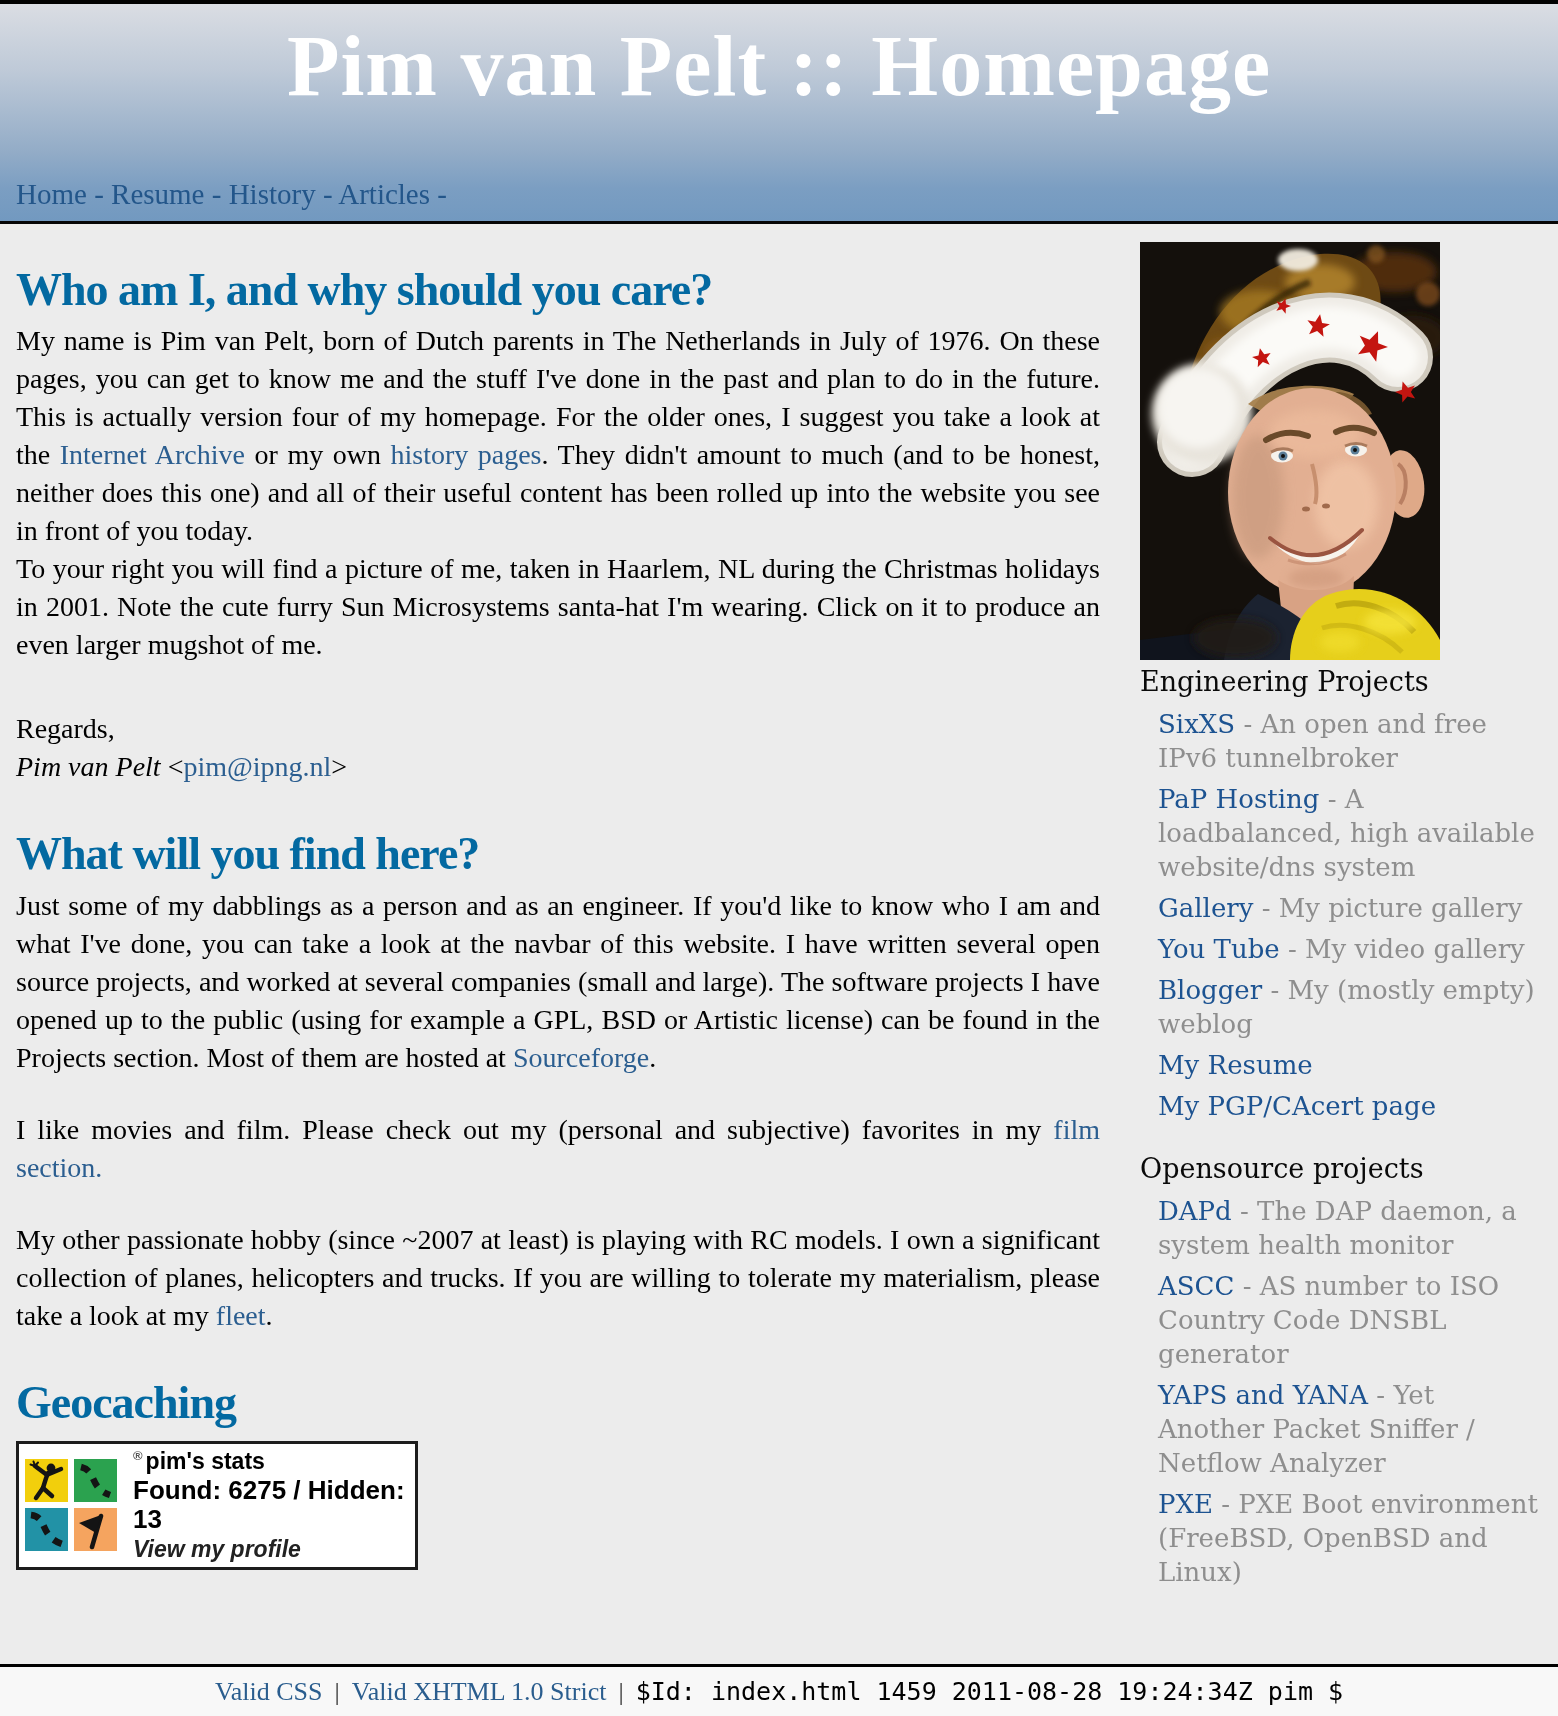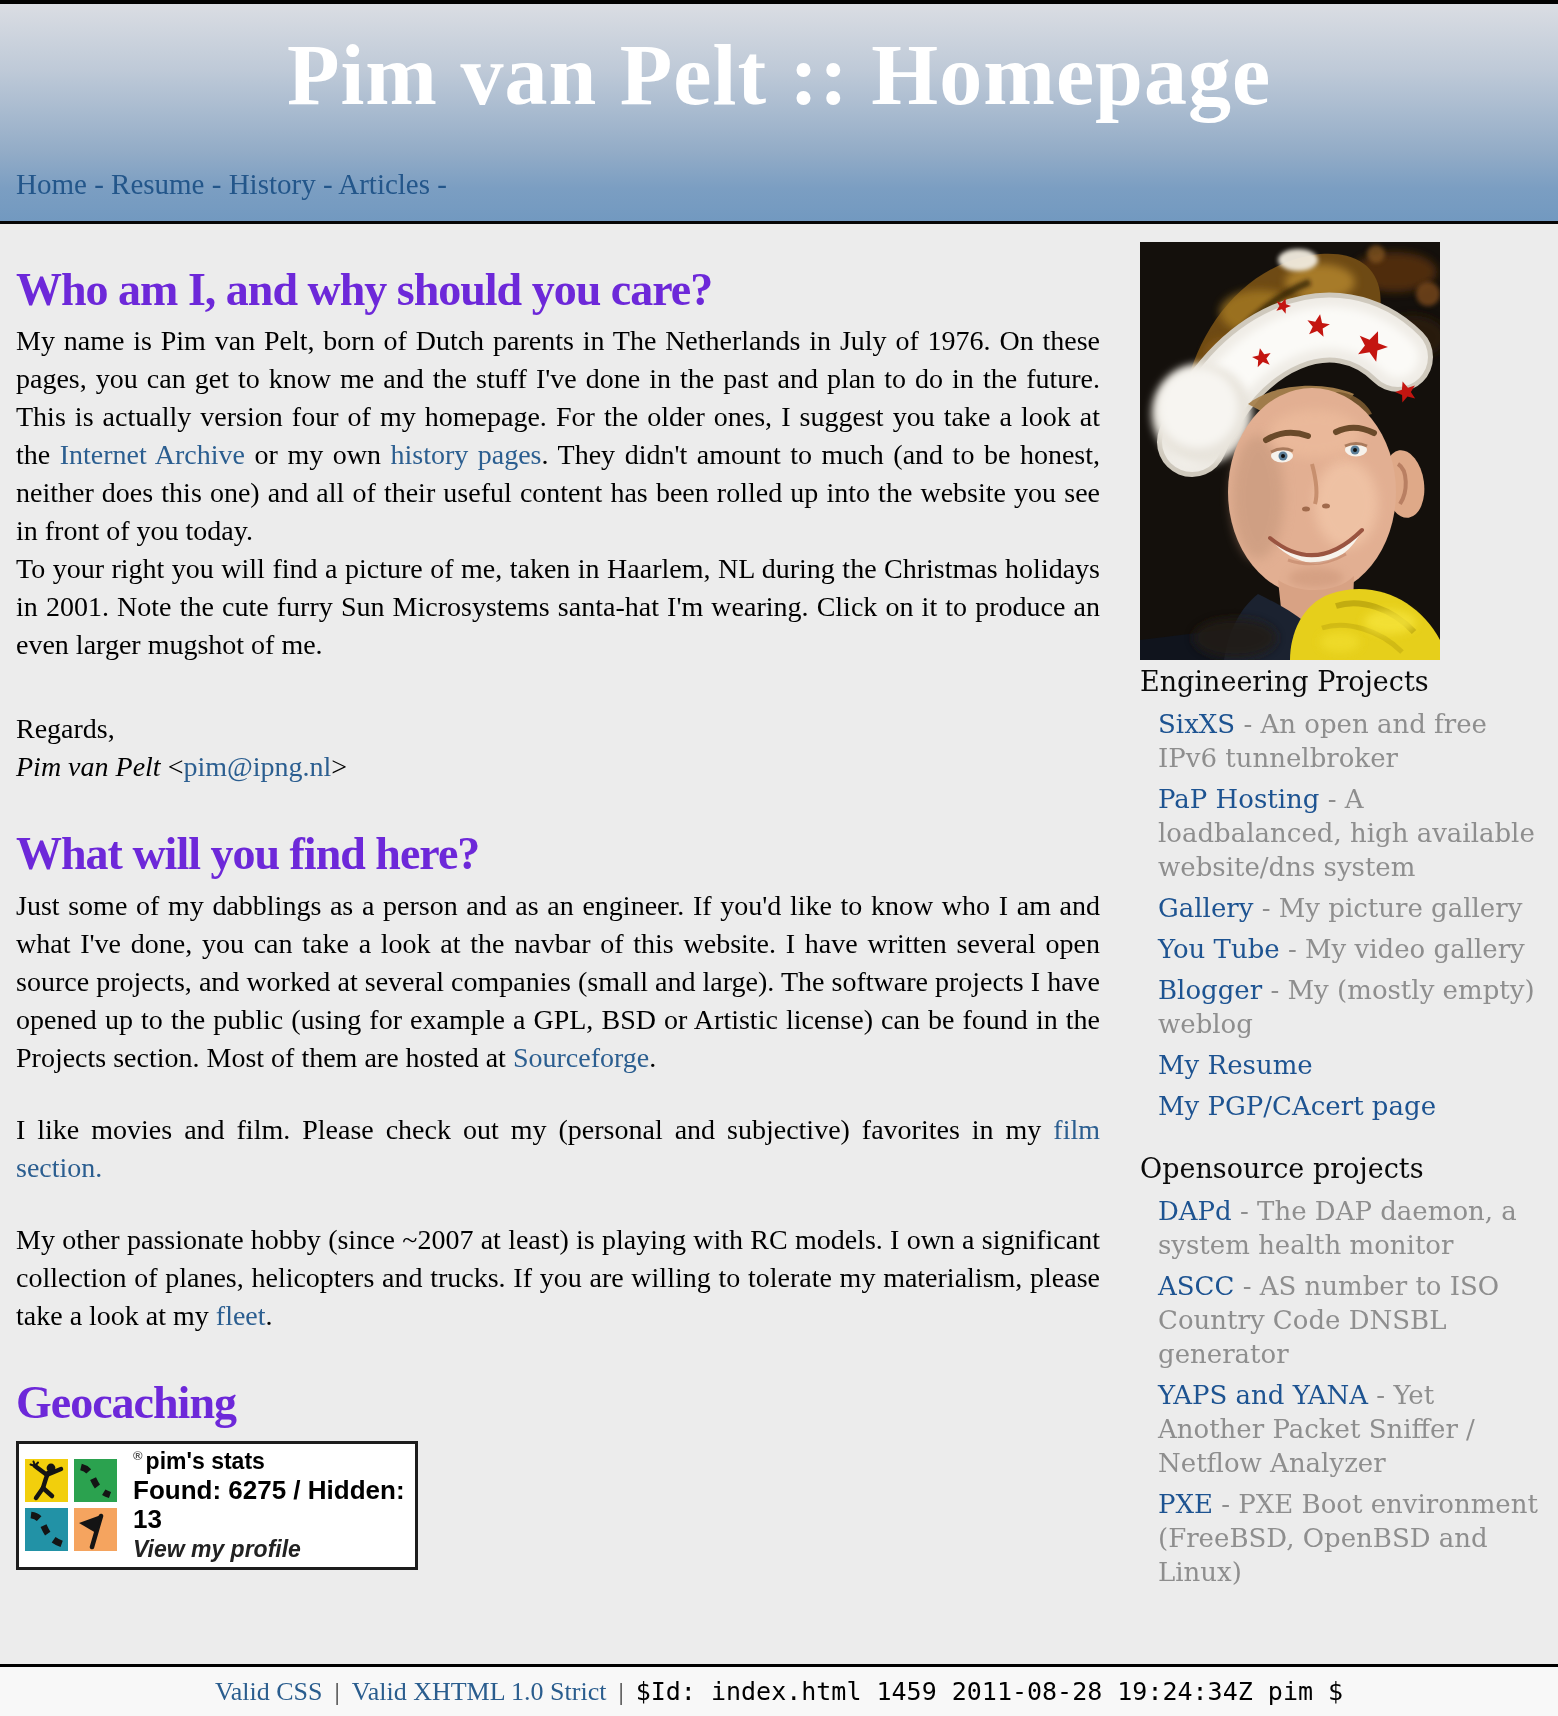--- a/index.html
+++ b/index.html
@@ -15,45 +15,45 @@
   .header{
     box-sizing:border-box;
     height:224px;
     border-top:4px solid #000;
     border-bottom:3px solid #060606;
     background:linear-gradient(180deg,#dadde3 0%,#bfcad8 30%,#93acc7 68%,#7b9ec2 85%,#7299c0 100%);
     position:relative;
   }
   .site-title{
     margin:0;
-    padding-top:24px;
+    padding-top:15px;
     text-align:center;
     font-size:86px;
     line-height:1.1;
     font-weight:bold;
     color:#ffffff;
     letter-spacing:1px;
     font-family:"Liberation Serif", serif;
   }
   .nav{
     position:absolute;
     left:16px;
-    bottom:20px;
+    bottom:10px;
     font-size:29px;
     color:#23568a;
   }
   .nav a{color:#23568a;text-decoration:none;}
 
   
   .content{position:relative;height:1440px;overflow:hidden;}
   .main-col{position:absolute;left:16px;top:0;width:1084px;}
   .sec-heading{
     font-size:46px;
     font-weight:bold;
-    color:#6d28d9;
+    color:#0369a1;
     margin:44px 0 8px 0;
     line-height:1.05;
     letter-spacing:-1px;
   }
   .sec-heading.first{margin-top:42px;}
   .body-text{
     font-size:28px;
     line-height:38px;
     text-align:justify;
     margin:0;

